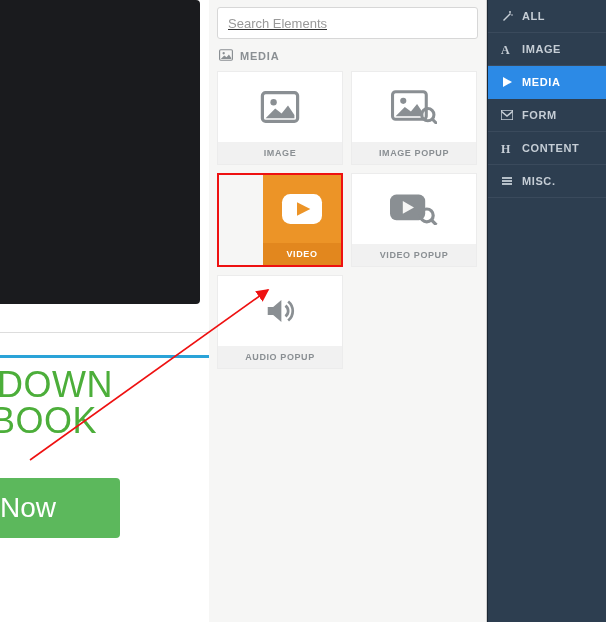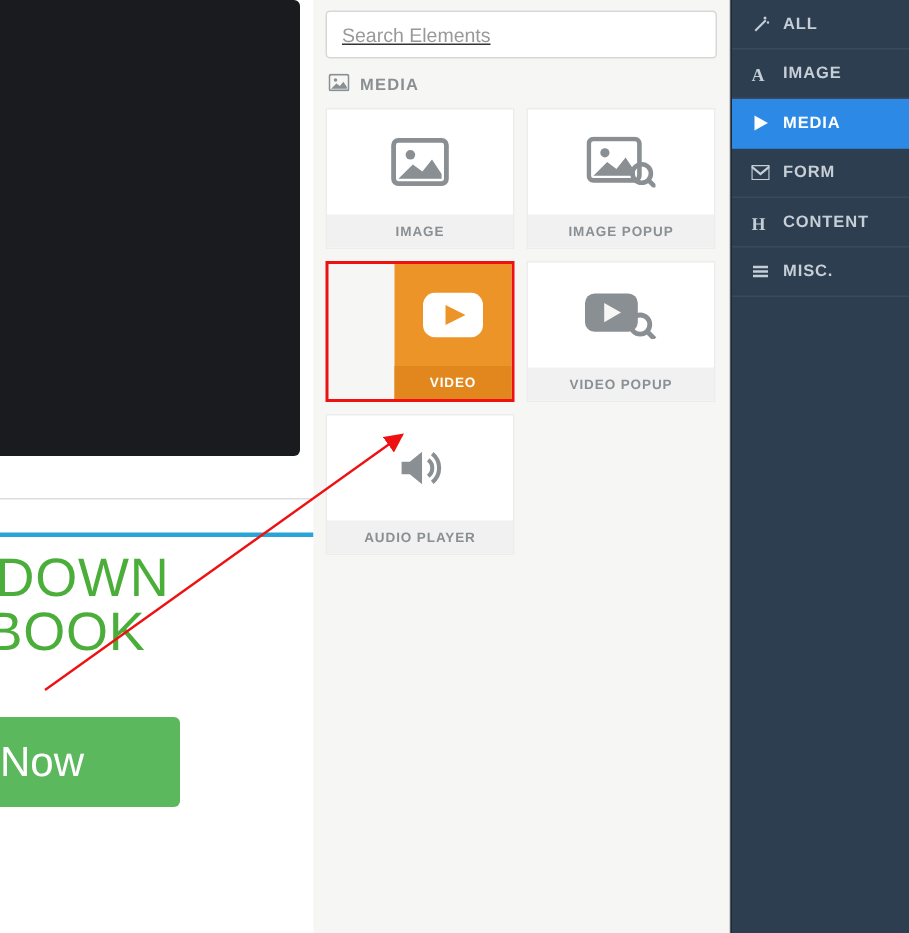--- a/index.html
+++ b/index.html
@@ -130,21 +130,21 @@
     </div>
 
     <div class="tile audio">
       <div class="ico">
         <svg width="34" height="30" viewBox="0 0 24 22">
             <path d="M3 8 L7 8 L13 3 L13 19 L7 14 L3 14 Z" fill="#8a8f93"></path>
             <path d="M16 7 A5 5 0 0 1 16 15" fill="none" stroke="#8a8f93" stroke-width="2"></path>
             <path d="M18 4 A9 9 0 0 1 18 18" fill="none" stroke="#8a8f93" stroke-width="2"></path>
           </svg>
       </div>
-      <div class="lbl">AUDIO PLAYER</div>
+      <div class="lbl">AUDIO POPUP</div>
     </div>
 
   </div>
 </div>
 
 <div class="cat-sidebar">
 
   <div class="cat-item">
     <span class="ci">
       <svg width="12" height="12" viewBox="0 0 12 12">

